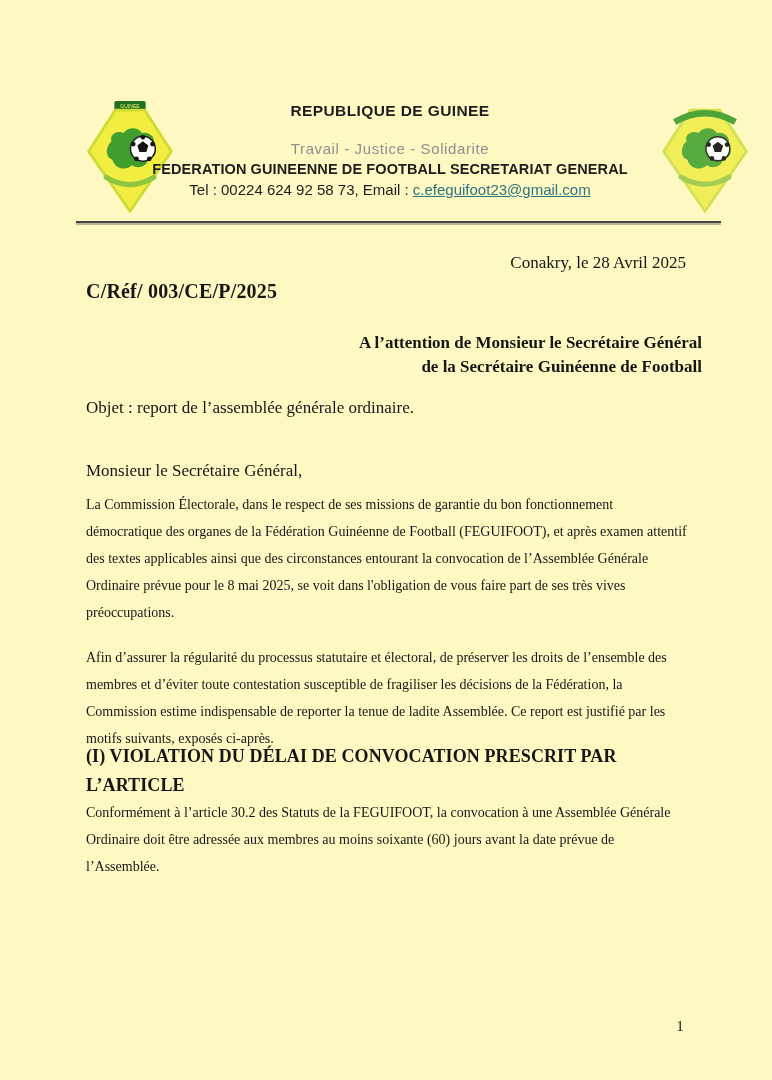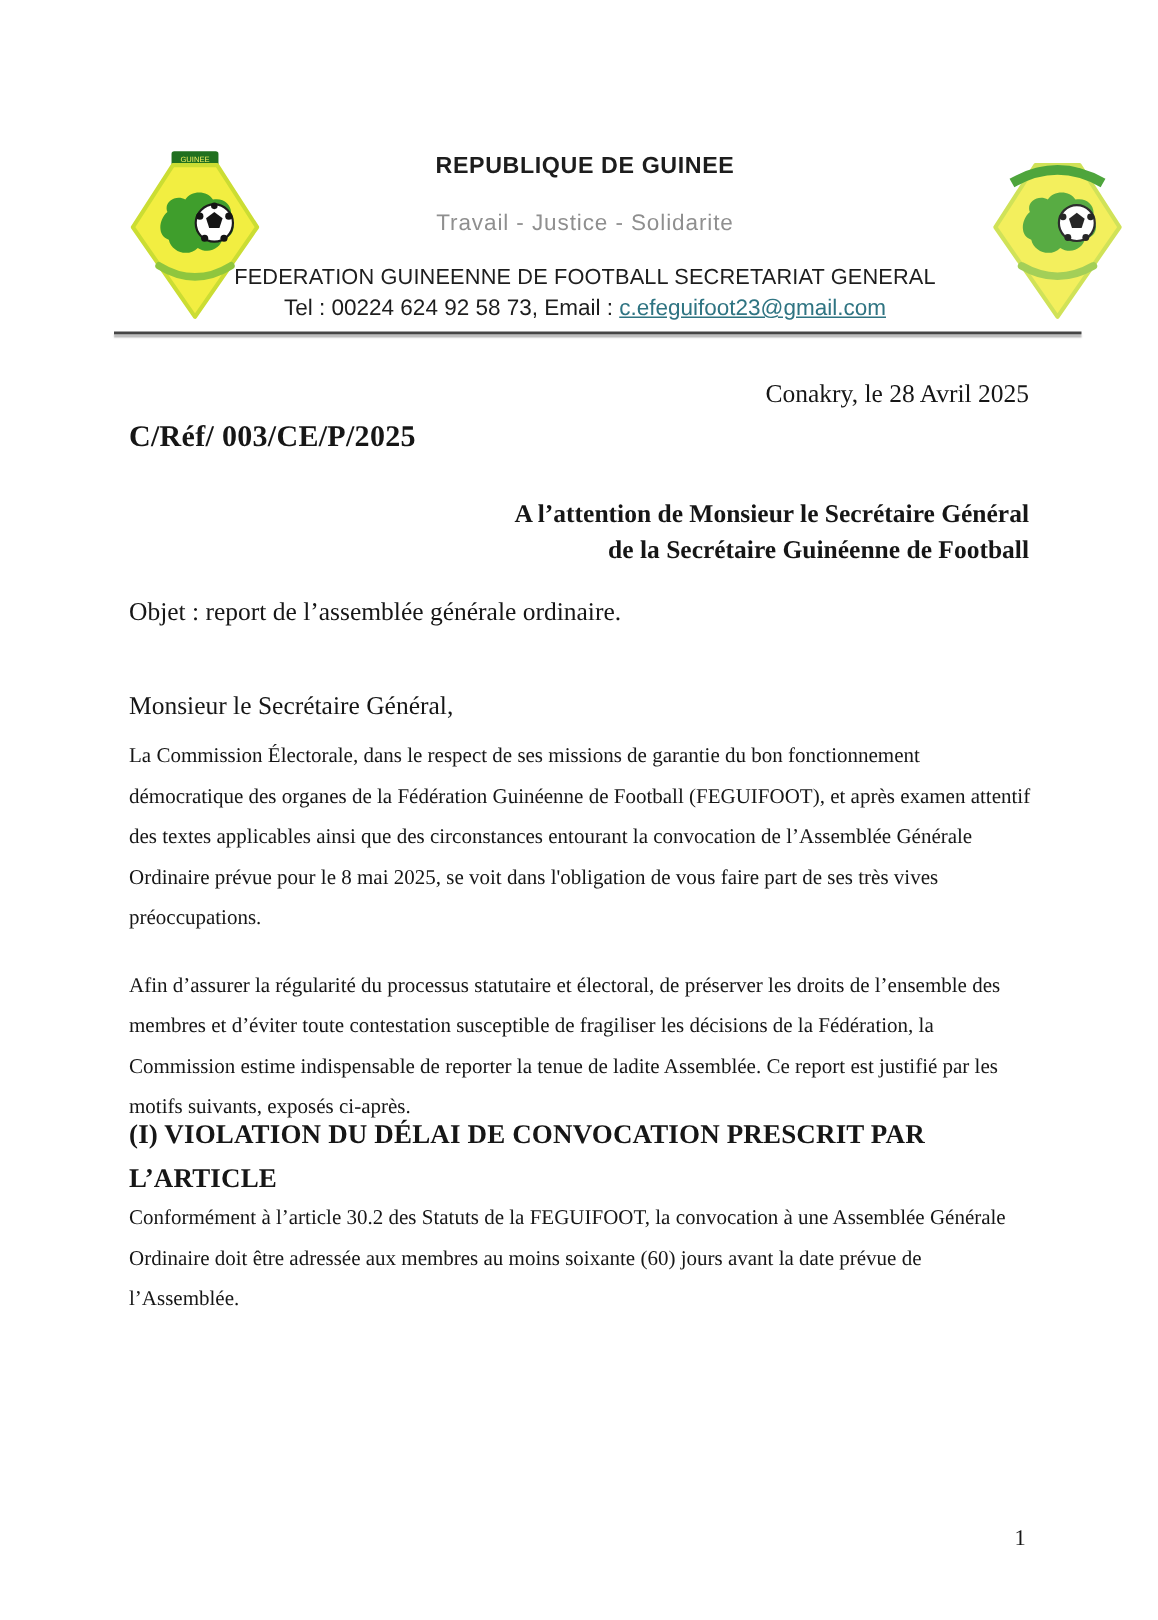--- a/index.html
+++ b/index.html
@@ -1,52 +1,52 @@
 <!DOCTYPE html>
 <html><head>
 <meta charset="utf-8">
 <style>
   html,body { margin:0; padding:0; background:#e8e8e8; }
   .page {
     position:relative;
     width:772px; height:1080px;
     margin:0 auto;
-    background:#ffffff;
+    background:#fef9c3;
     overflow:hidden;
     font-family:"Liberation Serif", serif;
     color:#161616;
   }
 
   
   .header-text{
     position:absolute; top:102px; left:142px; width:496px;
     text-align:center;
     font-family:"Liberation Sans", sans-serif;
   }
   .h-republic{ font-size:15.5px; font-weight:bold; letter-spacing:.4px; color:#1d1d1d; }
   .h-motto{ font-size:15px; color:#8f8f8f; margin-top:20px; letter-spacing:.6px; }
-  .h-federation{ font-size:14.5px; font-weight:normal; margin-top:20px; white-space:nowrap; letter-spacing:.1px; color:#1d1d1d; }
+  .h-federation{ font-size:14.5px; font-weight:bold; margin-top:4px; white-space:nowrap; letter-spacing:.1px; color:#1d1d1d; }
   .h-commission{ font-size:22px; font-weight:bold; margin-top:2px; letter-spacing:.6px; color:#111; }
   .h-contact{ font-size:15px; font-weight:normal; margin-top:4px; white-space:nowrap; color:#1d1d1d; }
   .h-contact a{ color:#2f7482; text-decoration:underline; cursor:pointer; }
 
   .crest{ position:absolute; top:99px; width:92px; height:116px; }
   .crest-left{ left:84px; }
   .crest-right{ left:659px; opacity:.92; }
 
   .rule{
     position:absolute; top:221px; left:76px; width:645px; height:0;
     border-top:2px solid #454545;
     box-shadow:0 2px 1px rgba(90,90,90,.45);
   }
 
   
   .date-line{ position:absolute; top:253px; left:86px; width:600px; text-align:right; font-size:17px; }
   .ref-line{ position:absolute; top:280px; left:86px; font-size:20px; font-weight:bold; letter-spacing:.2px; }
-  .attention{ position:absolute; top:331px; left:86px; width:600px; text-align:right; font-weight:bold; font-size:17px; line-height:24px; }
+  .attention{ position:absolute; top:331px; left:102px; width:600px; text-align:right; font-weight:bold; font-size:17px; line-height:24px; }
   .subject{ position:absolute; top:398px; left:86px; font-size:17px; }
   .salutation{ position:absolute; top:461px; left:86px; font-size:17px; }
   .para{ position:absolute; left:86px; width:604px; font-size:14px; line-height:27px; text-align:left; }
   .p1{ top:491px; }
   .p2{ top:644px; }
   .heading{ position:absolute; top:742px; left:86px; width:608px; font-size:18px; font-weight:bold; line-height:29px; letter-spacing:.1px; }
   .p3{ top:799px; }
   .p4{ top:912px; }
   .page-number{ position:absolute; top:1018px; left:664px; width:32px; text-align:center; font-size:15px; }
 </style>

